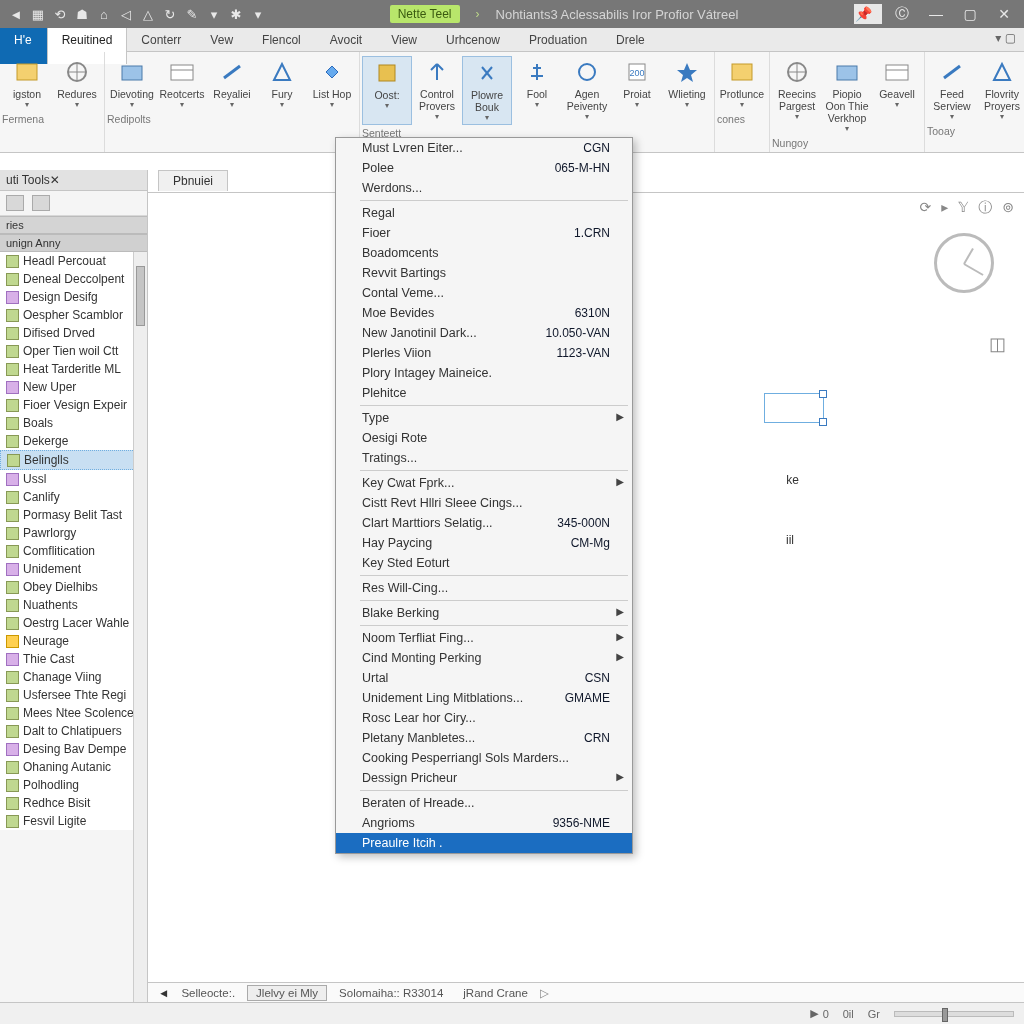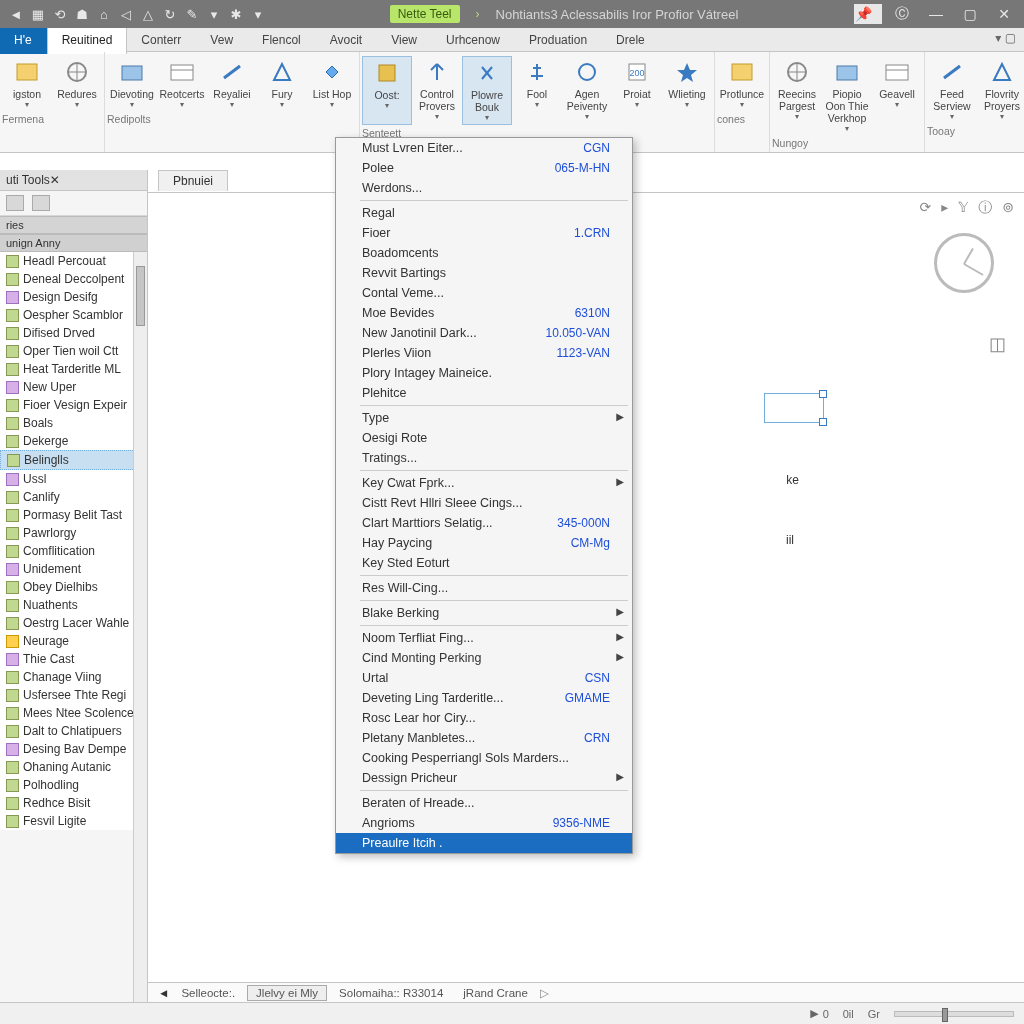--- a/index.html
+++ b/index.html
@@ -11,21 +11,21 @@
 .titlebar .qat span { width: 16px; height: 16px; display: inline-flex; align-items: center; justify-content: center; color: #e8e8e8; font-size: 13px; }
 .titlebar .title-center { flex: 1; display: flex; justify-content: center; align-items: center; gap: 16px; }
 .title-badge { background: #b8e66b; color: #3a5a10; padding: 2px 8px; border-radius: 2px; font-size: 12px; }
 .title-text { color: #d5d5d5; font-size: 13px; }
 .titlebar .wincontrols { display: flex; align-items: center; gap: 6px; padding-right: 6px; }
 .titlebar .wincontrols span { width: 28px; height: 20px; display: inline-flex; align-items: center; justify-content: center; color: #e8e8e8; font-size: 14px; }
 .pin-box { background: #e8e8e8; color: #555; padding: 0 6px; height: 18px; display: inline-flex; align-items: center; font-size: 11px; }
 
 
 .tabstrip { height: 24px; background: #eaeaea; display: flex; border-bottom: 1px solid #c5c5c5; }
-.tab { padding: 0 14px; height: 26px; line-height: 24px; font-size: 12px; color: #444; border-right: 1px solid transparent; }
+.tab { padding: 0 14px; height: 36px; line-height: 24px; font-size: 12px; color: #444; border-right: 1px solid transparent; }
 .tab.file { background: #0f6ab3; color: #fff; }
 .tab.active { background: #fff; border-left: 1px solid #c5c5c5; border-right: 1px solid #c5c5c5; color: #222; }
 
 
 .ribbon { background: #f6f6f6; border-bottom: 1px solid #c5c5c5; display: flex; }
 .ribbon-group { border-right: 1px solid #dcdcdc; padding: 4px 2px 0; display: flex; flex-direction: column; }
 .ribbon-buttons { display: flex; }
 .ribbon-btn { width: 50px; display: flex; flex-direction: column; align-items: center; padding: 2px 1px; font-size: 10.5px; text-align: center; line-height: 1.15; color: #444; }
 .ribbon-btn .icon { width: 32px; height: 28px; margin-bottom: 2px; display: flex; align-items: center; justify-content: center; }
 .ribbon-btn.active { background: #d8e6f2; border: 1px solid #9bbfe0; }
@@ -59,21 +59,21 @@
 .shape { position: absolute; right: 200px; top: 200px; width: 60px; border: 1px solid #6faee0; padding: 20px 8px 8px; font-size: 12px; }
 .shape .handle { position: absolute; width: 8px; height: 8px; background: #fff; border: 1px solid #3a7ac0; }
 .shape .h-tr { top: -4px; right: -4px; }
 .shape .h-br { bottom: -4px; right: -4px; }
 .shape-text { position: absolute; font-size: 12px; color: #333; }
 
 
 .context-menu { position: absolute; left: 335px; top: 137px; width: 298px; background: #f5f5f5; border: 1px solid #999; box-shadow: 3px 3px 8px rgba(0,0,0,0.25); z-index: 50; }
 .menu-item { display: flex; justify-content: space-between; padding: 3px 22px 3px 26px; font-size: 12.5px; color: #333; position: relative; }
 .menu-item.highlighted { background: #1b6dc1; color: #fff; }
-.menu-item .shortcut { color: #1d4ed8; font-size: 12px; }
+.menu-item .shortcut { color: #0f172a; font-size: 12px; }
 .menu-item .arrow { position: absolute; right: 8px; font-size: 10px; color: #444; }
 .menu-sep { height: 1px; background: #ccc; margin: 2px 4px 2px 24px; }
 
 
 .bottom-tabs { position: absolute; left: 148px; bottom: 22px; right: 0; height: 20px; border-top: 1px solid #c5c5c5; display: flex; align-items: center; padding: 0 10px; gap: 4px; font-size: 11.5px; background: #fafafa; }
 .bottom-tabs .btab { padding: 1px 8px; color: #555; }
 .bottom-tabs .btab.active { border: 1px solid #aaa; background: #eee; }
 .status-bar { position: absolute; left: 0; right: 0; bottom: 0; height: 22px; background: #f0f0f0; border-top: 1px solid #c5c5c5; display: flex; align-items: center; justify-content: flex-end; padding: 0 10px; gap: 14px; font-size: 11px; color: #666; }
 .status-bar .seg { display: flex; align-items: center; gap: 4px; }
 
@@ -610,21 +610,21 @@
     </div>
     <div class="menu-item">
       <span>Cind Monting Perking</span>
       <span class="arrow">▶</span>
     </div>
     <div class="menu-item">
       <span>Urtal</span>
       <span class="shortcut">CSN</span>
     </div>
     <div class="menu-item">
-      <span>Deveting Ling Tarderitle...</span>
+      <span>Unidement Ling Mitblations...</span>
       <span class="shortcut">GMAME</span>
     </div>
     <div class="menu-item">
       <span>Rosc Lear hor Ciry...</span>
     </div>
     <div class="menu-item">
       <span>Pletany Manbletes...</span>
       <span class="shortcut">CRN</span>
     </div>
     <div class="menu-item">

